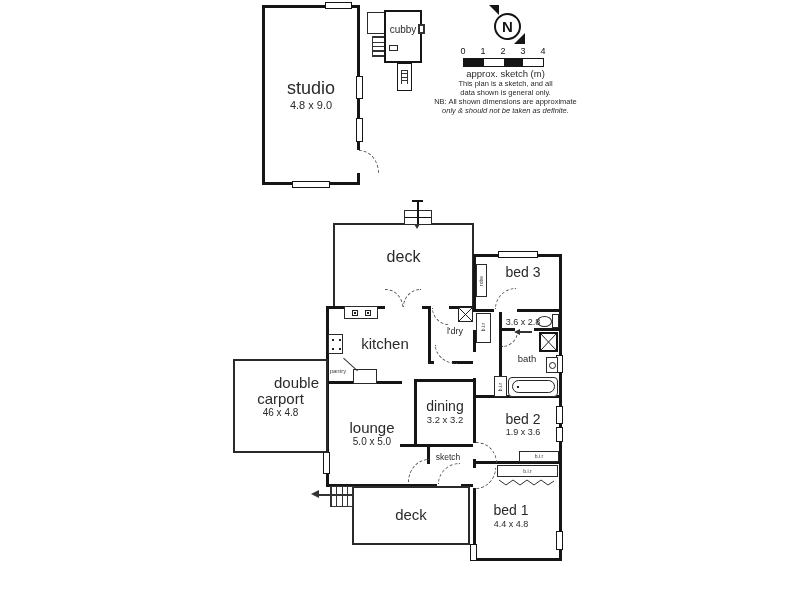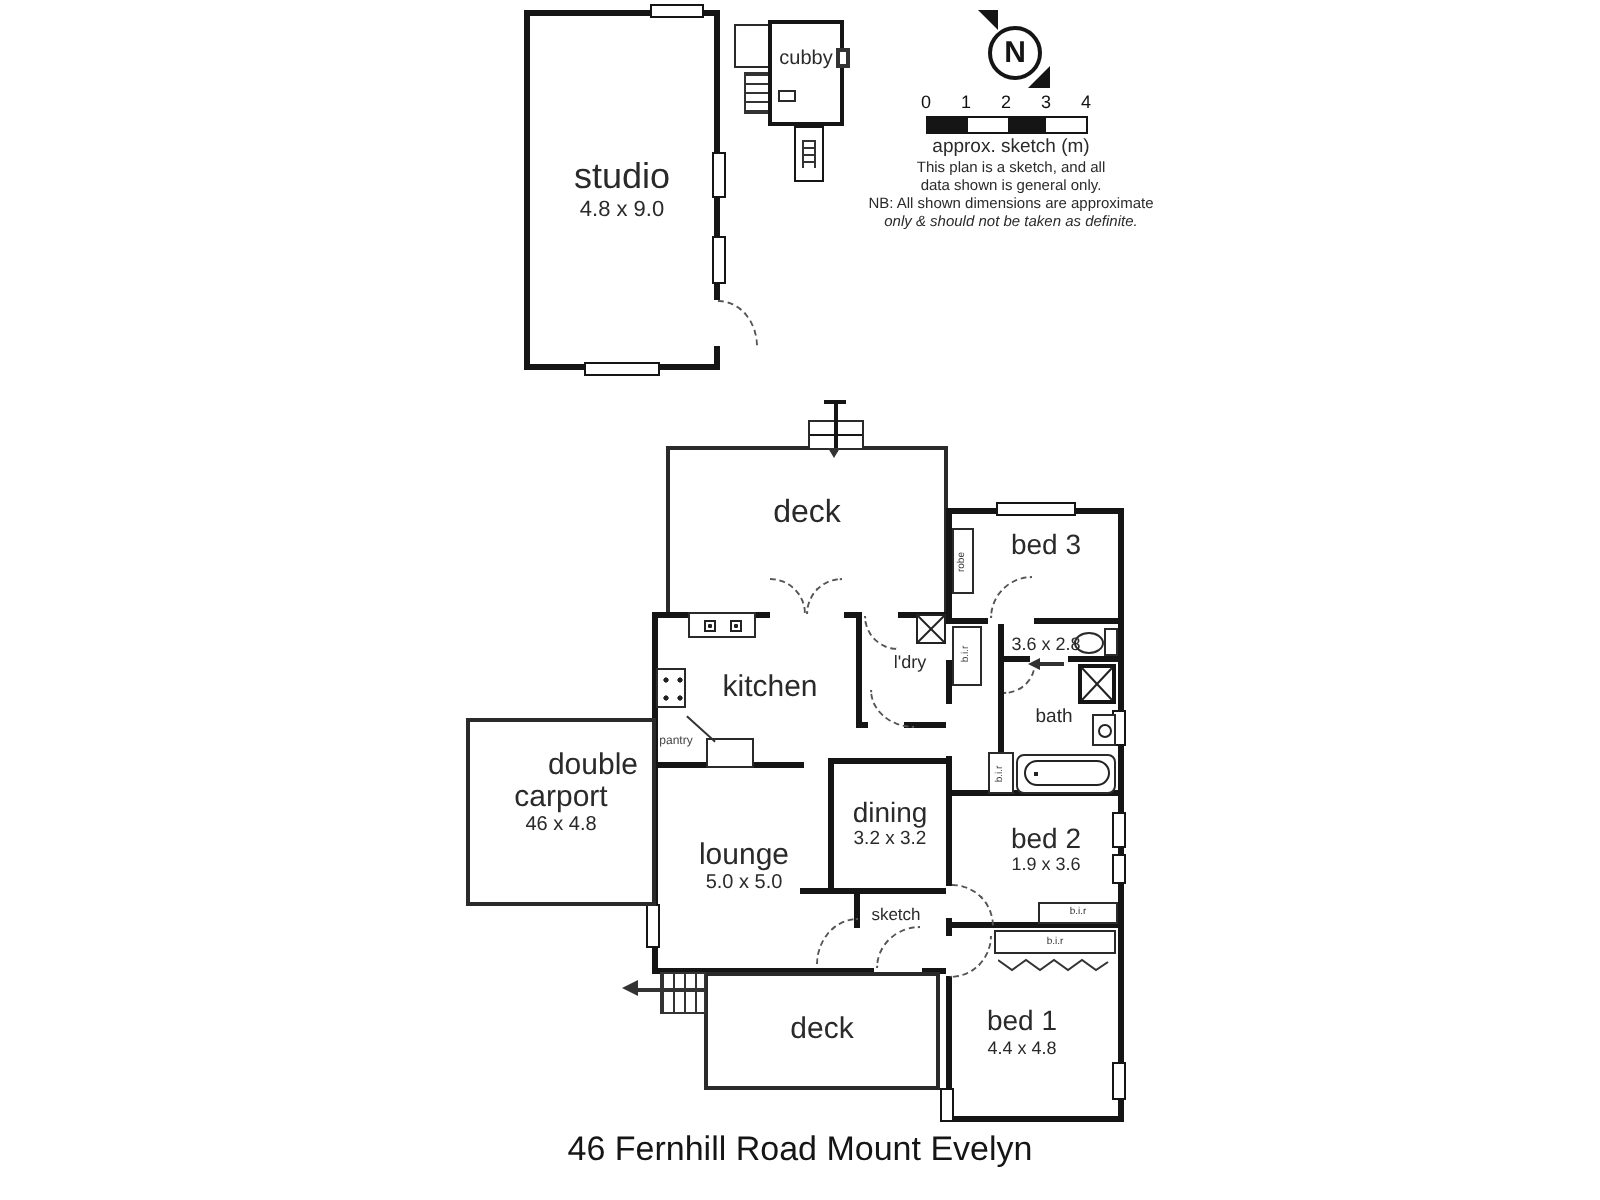--- a/index.html
+++ b/index.html
@@ -192,15 +192,14 @@
   <div class="lbl" style="left:329px;top:420px;width:86px;font-size:15px;">lounge</div>
   <div class="lbl" style="left:329px;top:437px;width:86px;font-size:10px;">5.0 x 5.0</div>
   <div class="lbl" style="left:416px;top:399px;width:58px;font-size:14px;">dining</div>
   <div class="lbl" style="left:416px;top:415px;width:58px;font-size:9.5px;">3.2 x 3.2</div>
   <div class="lbl" style="left:432px;top:453px;width:32px;font-size:8.5px;">sketch</div>
   <div class="lbl" style="left:487px;top:412px;width:72px;font-size:14px;">bed 2</div>
   <div class="lbl" style="left:487px;top:428px;width:72px;font-size:9px;">1.9 x 3.6</div>
   <div class="lbl" style="left:477px;top:503px;width:68px;font-size:14px;">bed 1</div>
   <div class="lbl" style="left:477px;top:520px;width:68px;font-size:9px;">4.4 x 4.8</div>
 
-  <div class="lbl" style="left:0px;top:566px;width:800px;font-size:17px;color:#151515;">46 Fernhill Road Mount Evelyn</div>
 
 </div>
 
 </body></html>

